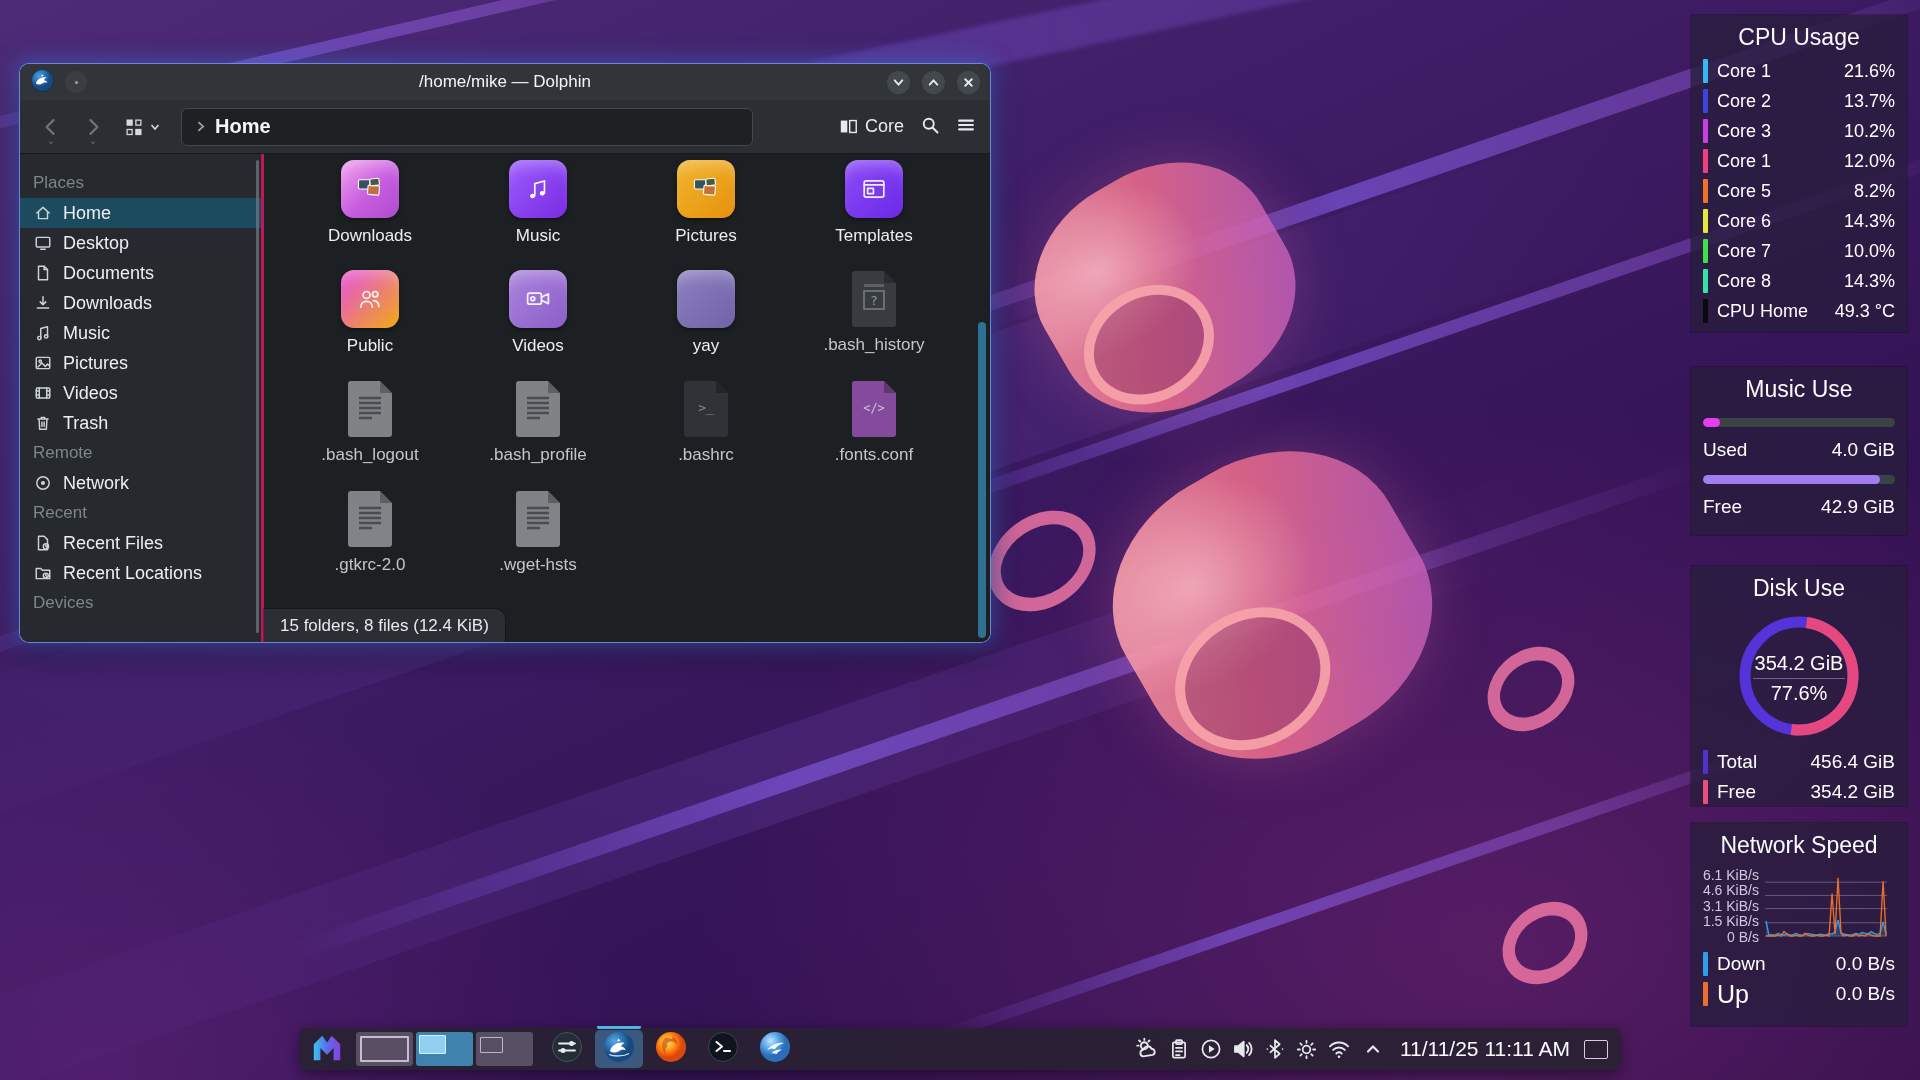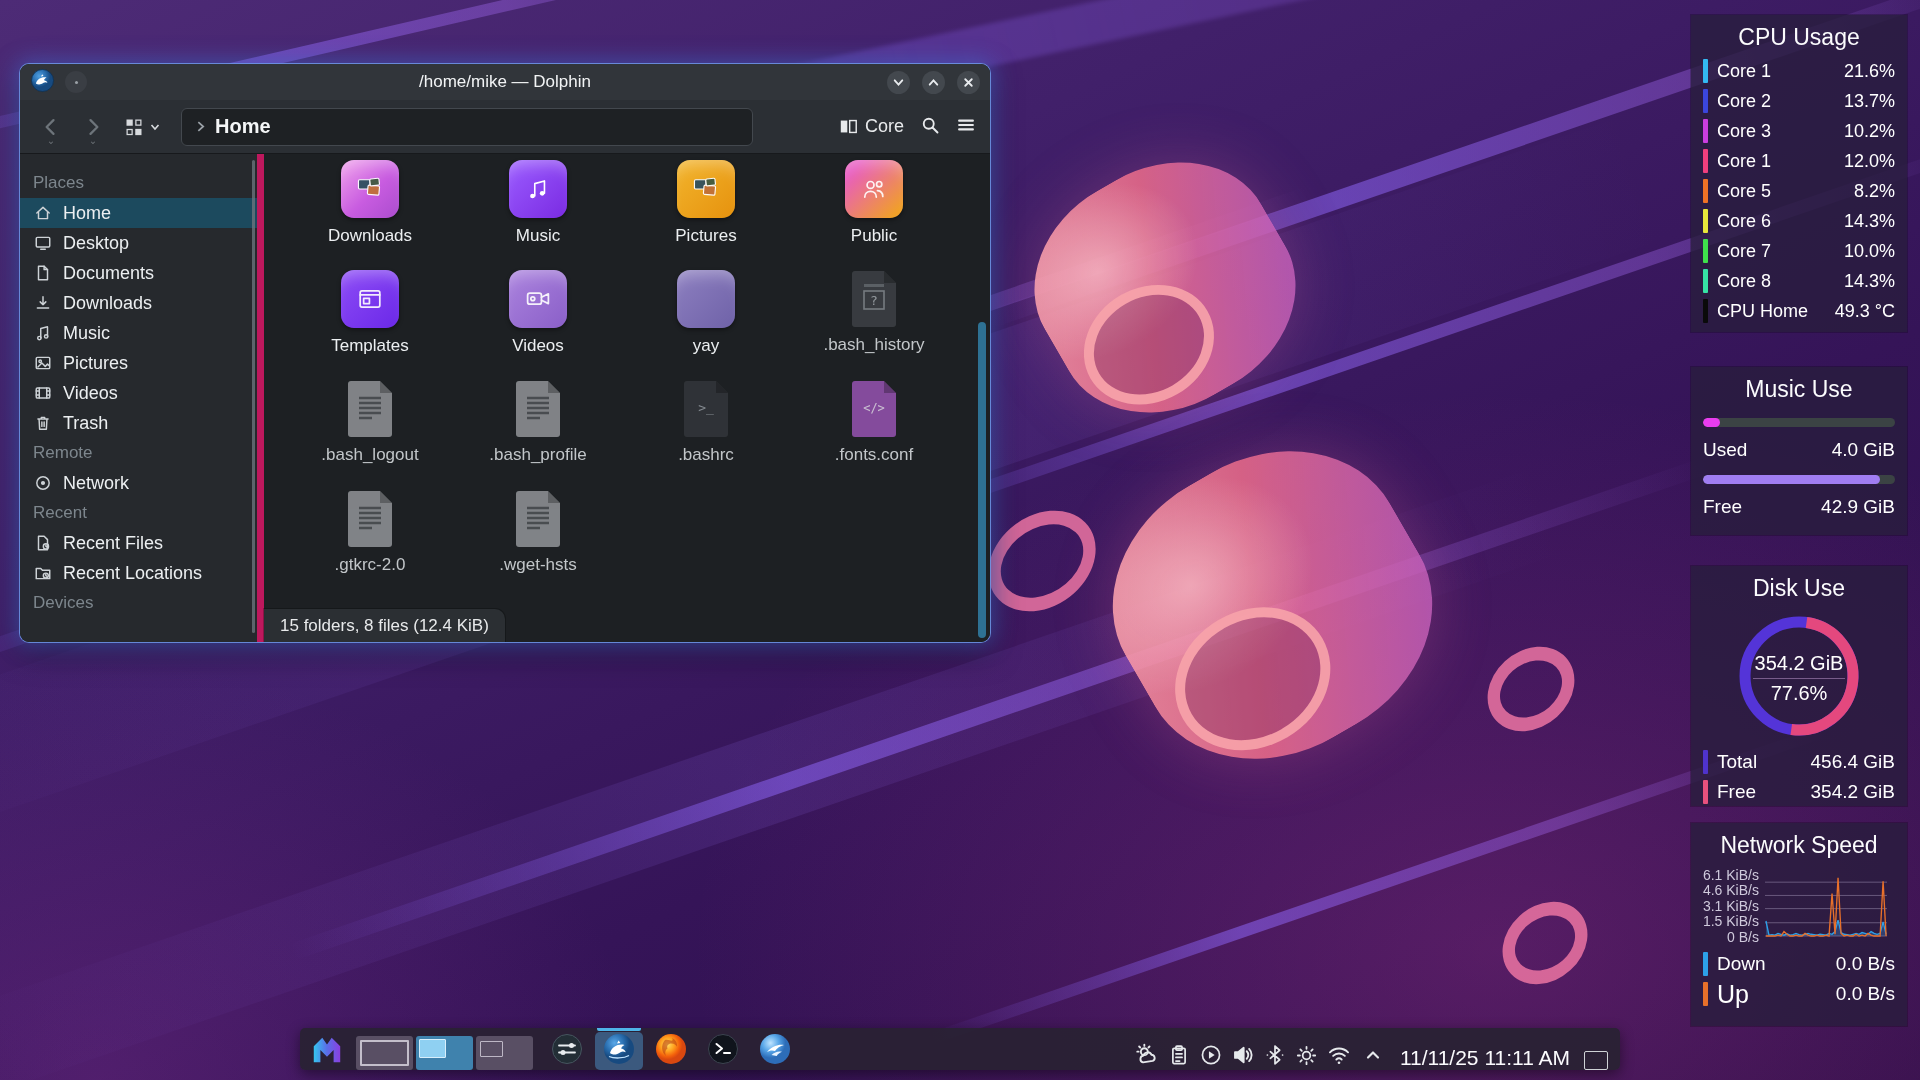--- a/index.html
+++ b/index.html
@@ -42,21 +42,21 @@
   .nav-btn{width:34px;height:36px;display:flex;align-items:center;justify-content:center;position:relative}
   .nav-btn .mini{position:absolute;bottom:-1px;left:50%;transform:translateX(-50%);font-size:10px;color:#6a7075}
   .view-btn{display:flex;align-items:center;gap:5px;margin:0 6px;color:#d7dadd}
   .urlbar{flex:0 0 546px;height:36px;margin-left:6px;background:#1e2124;border:1px solid #43484e;border-radius:6px;
     display:flex;align-items:center;padding:0 12px;gap:8px}
   .crumb{font-size:20px;font-weight:700;color:#f4f6f7}
   .tool-right{margin-left:auto;display:flex;align-items:center;gap:16px}
   .split-btn{display:flex;align-items:center;gap:7px;font-size:18px;color:#e8eaec}
 
   .win-body{display:flex;height:calc(578px - 89px);position:relative}
-  .sidebar{width:244px;background:#26292d;position:relative;padding-top:14px;box-sizing:border-box;border-right:7px solid #be185d}
+  .sidebar{width:244px;background:#26292d;position:relative;padding-top:14px;box-sizing:border-box;border-right:3px solid #be185d}
   .side-header{height:30px;line-height:30px;padding-left:13px;font-size:17px;color:#7d868d}
   .side-item{height:30px;display:flex;align-items:center;padding-left:13px;gap:10px;font-size:18px;color:#eceff1;cursor:default}
   .side-item.selected{background:#1c4a5e}
   .side-ic{width:20px;height:20px;display:flex;align-items:center;justify-content:center}
   .side-scroll{position:absolute;right:2px;top:6px;bottom:10px;width:3px;border-radius:2px;background:#6f7880;opacity:.75}
 
   .fileview{flex:1;position:relative;background:#1d2023}
   .file-grid{display:grid;grid-template-columns:repeat(4,168px);grid-auto-rows:110px;padding:6px 0 0 22px}
   .file-item{display:flex;flex-direction:column;align-items:center;width:168px}
   .ficon{width:58px;height:58px;border-radius:13px;position:relative;display:flex;align-items:center;justify-content:center;
@@ -97,21 +97,21 @@
   .donut-wrap{position:relative;width:130px;margin:4px auto 2px}
   .donut-center{position:absolute;inset:0;display:flex;flex-direction:column;align-items:center;justify-content:center;gap:3px}
   .donut-center .v{font-size:20px}
   .donut-center hr{width:92px;border:none;border-top:1px solid #97a;margin:0;opacity:.7}
   .net-chart{display:flex;padding:2px 20px 4px 4px;align-items:flex-end}
   .net-labels{width:66px;text-align:right;padding-right:6px;font-size:14px;color:#cfc9dc;line-height:15.4px;padding-top:2px}
   .tray svg, .nav-btn svg{display:block}
 
   
   .panel{position:absolute;left:300px;top:1028px;width:1320px;height:42px;z-index:6;border-radius:5px;
-    background:rgba(42,33,52,.96);display:flex;align-items:flex-end;padding:0 8px;box-sizing:border-box;gap:4px;
+    background:rgba(42,33,52,.96);display:flex;align-items:center;padding:0 8px;box-sizing:border-box;gap:4px;
     box-shadow:0 4px 14px rgba(0,0,0,.45)}
   .launcher{width:38px;height:38px;display:flex;align-items:center;justify-content:center}
   .pager{display:flex;gap:3px;margin:0 6px}
   .pg{width:57px;height:34px;border-radius:3px;background:rgba(128,118,138,.55);position:relative}
   .pg.active{background:#3f82ad}
   .pg .w1{position:absolute;inset:4px;border:2px solid rgba(232,228,238,.75);border-radius:1px}
   .pg .w2{position:absolute;left:3px;top:3px;width:25px;height:17px;background:#8fd0f2;border:1.5px solid #d8effc;border-radius:1px}
   .pg .w3{position:absolute;left:4px;top:5px;width:21px;height:14px;border:1.5px solid rgba(232,228,238,.7);border-radius:1px}
   .task-app{width:48px;height:38px;display:flex;align-items:center;justify-content:center;border-radius:5px;position:relative}
   .task-app.active{background:rgba(80,160,215,.45)}
@@ -376,43 +376,43 @@
                 <g opacity=".95">
                   <rect x="3" y="5" width="10" height="8" rx="1" fill="#2f4f5f" stroke="#fff"></rect>
                   <rect x="11" y="10" width="10" height="8" rx="1" fill="#c07038" stroke="#fff" transform="rotate(5 16 14)"></rect>
                   <rect x="13" y="4" width="8" height="6" rx="1" fill="#405a40" stroke="#fff" transform="rotate(-6 17 7)"></rect>
                 </g>
               </svg>
             </div>
             <div class="flabel">Pictures</div>
           </div>
           <div class="file-item">
+            <div class="ficon f-templates icw">
+              <svg width="30" height="30" viewBox="0 0 26 26">
+                <g stroke="#ffffff" stroke-width="1.5" fill="none" stroke-linecap="round" stroke-linejoin="round" opacity=".9">
+                  <rect x="4.5" y="6" width="17" height="14" rx="1.5"></rect>
+                  <path d="M4.5 9.5h17"></path>
+                  <rect x="7.5" y="12.5" width="5" height="4.5"></rect>
+                </g>
+              </svg>
+            </div>
+            <div class="flabel">Templates</div>
+          </div>
+          <div class="file-item">
             <div class="ficon f-public icw">
               <svg width="30" height="30" viewBox="0 0 26 26">
                 <g stroke="#ffffff" stroke-width="1.5" fill="none" stroke-linecap="round" stroke-linejoin="round" opacity=".9">
                   <circle cx="10" cy="9.5" r="3"></circle>
                   <path d="M5 20c0-3 2.2-5 5-5s5 2 5 5"></path>
                   <circle cx="17.5" cy="8.8" r="2.3"></circle>
                   <path d="M16 14.4c2.8.2 4.6 2.1 4.6 5"></path>
                 </g>
               </svg>
             </div>
             <div class="flabel">Public</div>
-          </div>
-          <div class="file-item">
-            <div class="ficon f-templates icw">
-              <svg width="30" height="30" viewBox="0 0 26 26">
-                <g stroke="#ffffff" stroke-width="1.5" fill="none" stroke-linecap="round" stroke-linejoin="round" opacity=".9">
-                  <rect x="4.5" y="6" width="17" height="14" rx="1.5"></rect>
-                  <path d="M4.5 9.5h17"></path>
-                  <rect x="7.5" y="12.5" width="5" height="4.5"></rect>
-                </g>
-              </svg>
-            </div>
-            <div class="flabel">Templates</div>
           </div>
           <div class="file-item">
             <div class="ficon f-videos icw">
               <svg width="30" height="30" viewBox="0 0 26 26">
                 <g stroke="#ffffff" stroke-width="1.5" fill="none" stroke-linecap="round" stroke-linejoin="round" opacity=".9">
                   <rect x="4" y="8" width="12" height="9.5" rx="2"></rect>
                   <path d="M16 11.5l6-3v8.5l-6-3"></path>
                   <circle cx="8.5" cy="12.8" r="1.7"></circle>
                 </g>
               </svg>

